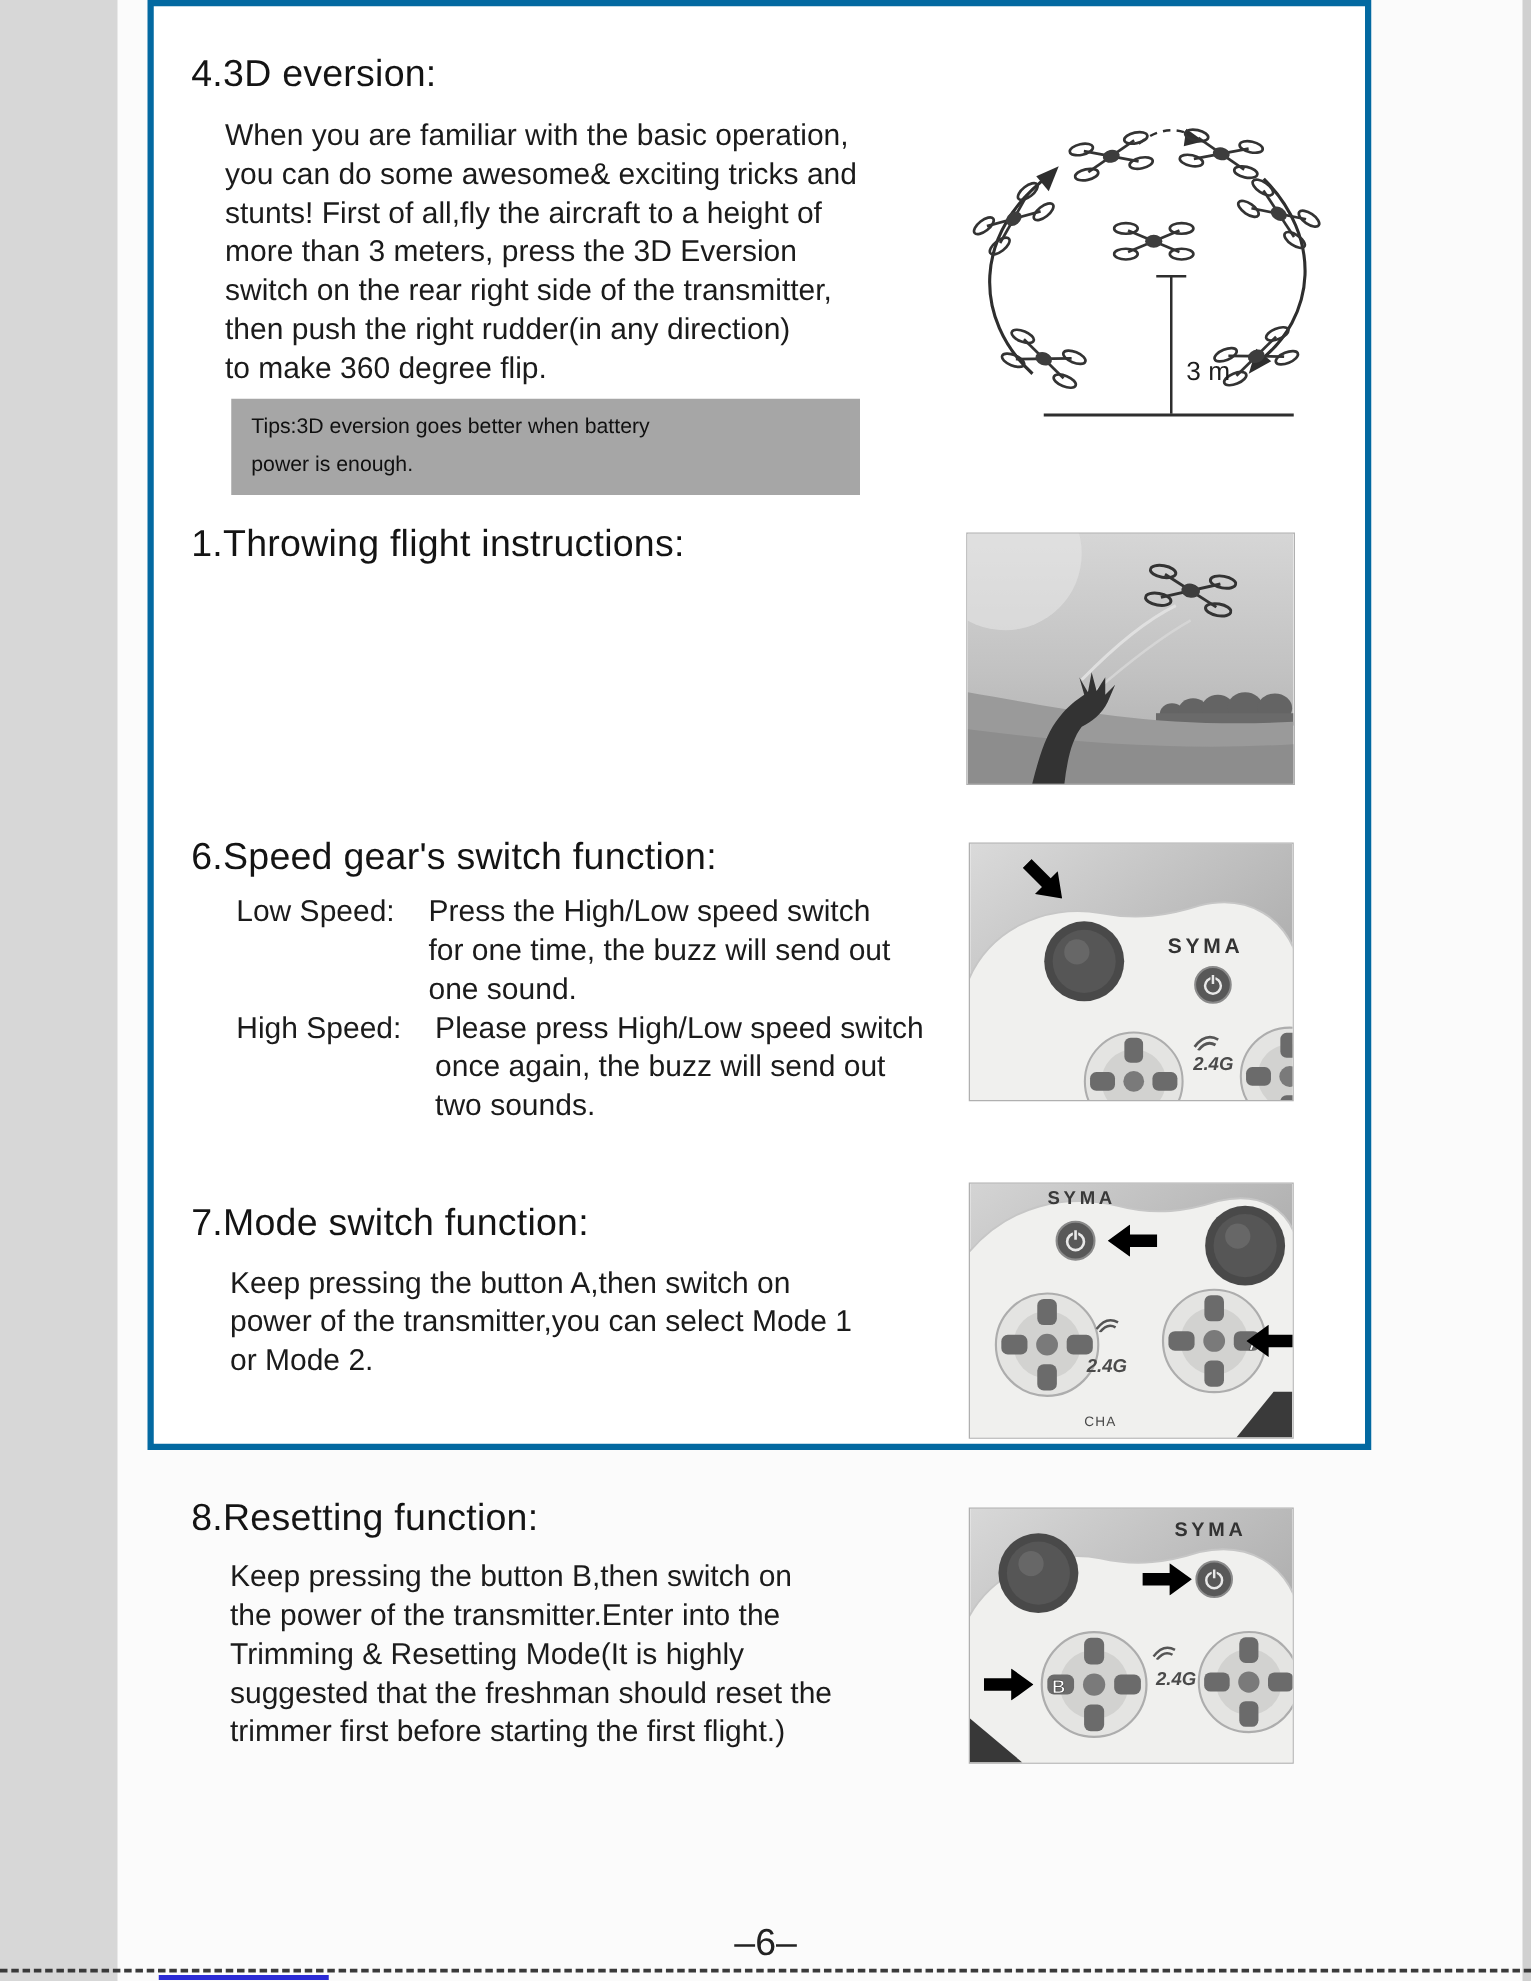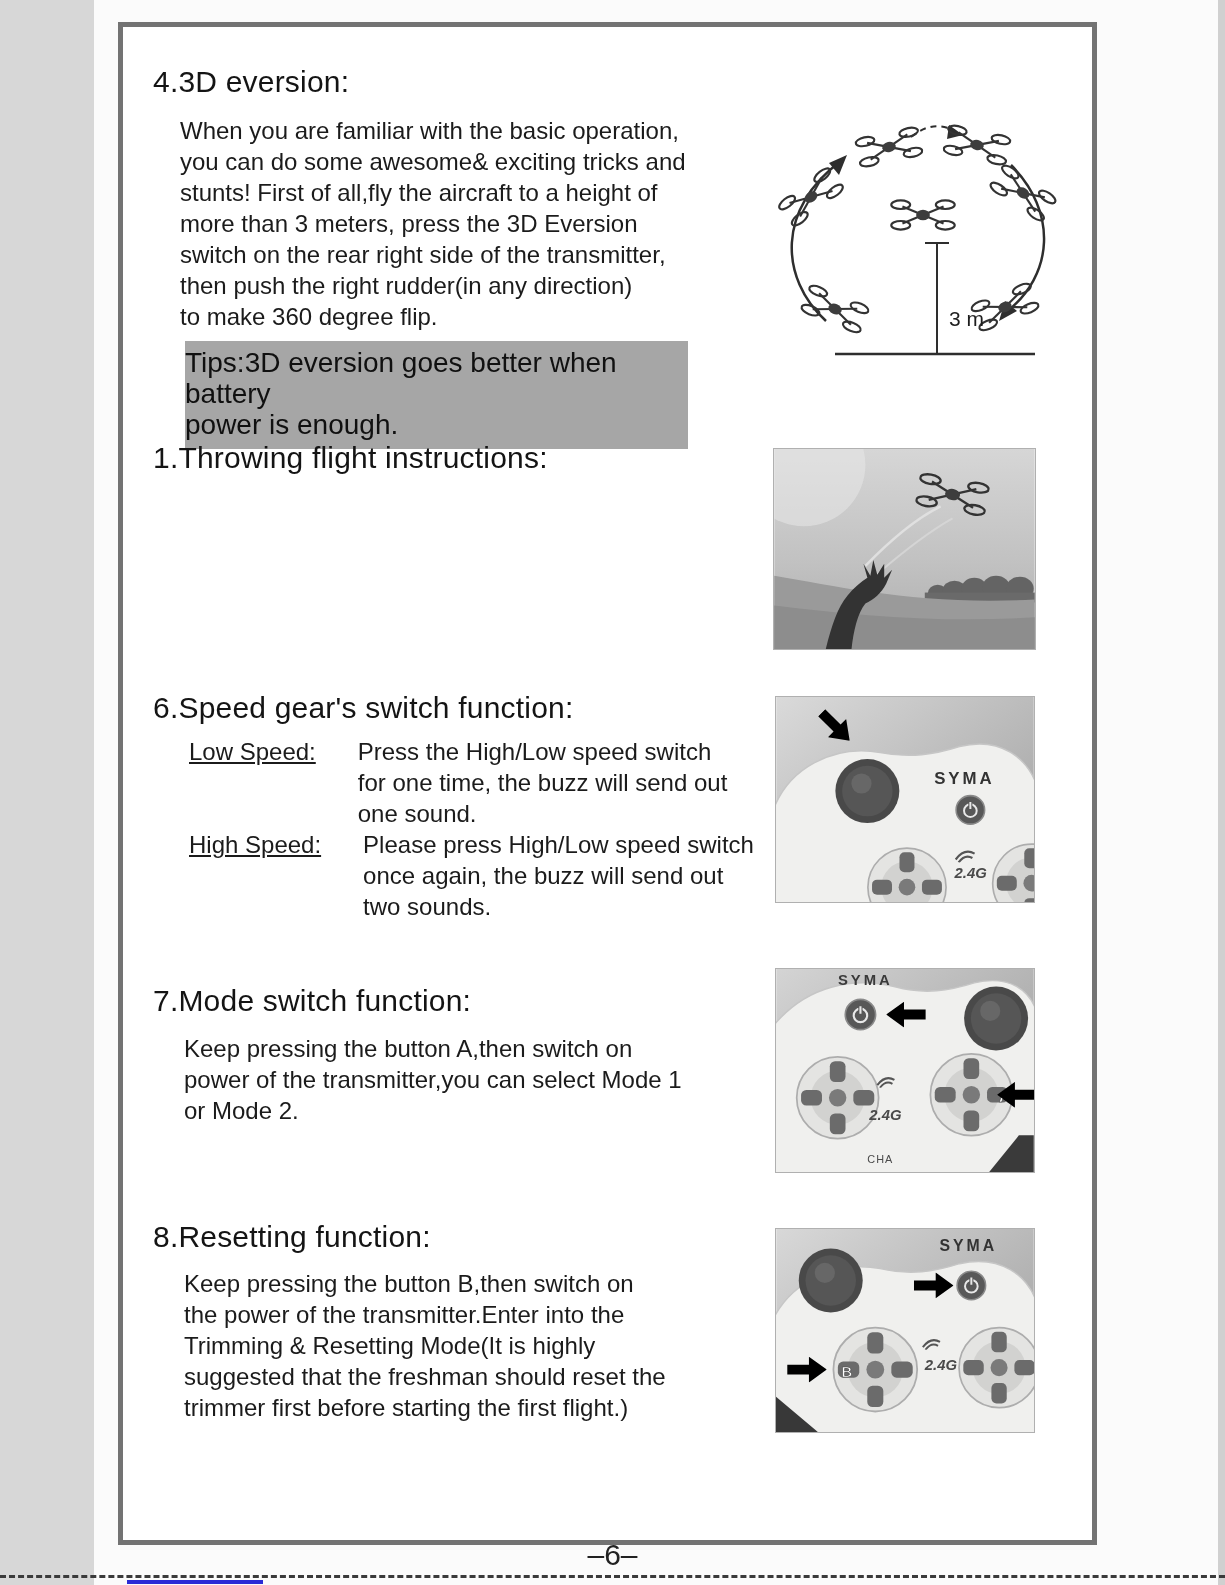--- a/index.html
+++ b/index.html
@@ -8,45 +8,45 @@
     width: 1225px; height: 1585px;
     background: #fbfbfb;
     font-family: "Liberation Sans", sans-serif;
     position: relative;
     overflow: hidden;
     color: #1b1b1b;
   }
   .left-strip  { position:absolute; left:0; top:0; width:94px; height:100%; background:#d7d7d7; }
   .right-strip { position:absolute; right:0; top:0; width:7px; height:100%; background:#d0d0d0; }
   .frame {
-    position:absolute; left:118px; top:22px; width:979px; height:1523px;
-    border:5px solid #737373; background:#fff;
+    position:absolute; left:118px; top:0; width:979px; height:1160px;
+    border:5px solid #0369a1; background:#fff;
   }
   h2.sec-heading {
     position:absolute; margin:0;
     font-size:30px; font-weight:400; color:#141414; letter-spacing:.2px;
     white-space:nowrap;
   }
   .body-text {
     position:absolute; margin:0;
     font-size:24px; line-height:31px; color:#1b1b1b;
     white-space:pre-line;
   }
   .tip-box {
     position:absolute; background:#a6a6a6; color:#101010;
-    font-size:28px; line-height:31px; padding:6px 0 9px;
+    font-size:17px; line-height:31px; padding:6px 16px 9px;
     white-space:pre-line;
   }
   figure { position:absolute; margin:0; padding:0;text-align:center; }
   .photo svg { display:block; border:1px solid #b0b0b0; }
   .plain svg { display:block; }
   svg text { font-family:"Liberation Sans", sans-serif; }
   .speed-list { position:absolute; font-size:24px; line-height:31px; color:#1b1b1b; }
   .speed-item { display:flex; }
-  .speed-label { flex:0 0 auto; margin-right:22px; white-space:nowrap;text-decoration:underline; }
+  .speed-label { flex:0 0 auto; margin-right:7px; white-space:nowrap; }
   .speed-text { white-space:pre-line;margin-left:20px; }
   .page-number {
     position:absolute; left:0; top:1538px; width:100%;
     text-align:center; font-size:30px; color:#222;
   }
   .cut-line { position:absolute; left:0; top:1575px; width:100%; border-top:3px dashed #3a3a3a; }
   .blue-mark { position:absolute; left:127px; top:1580px; width:136px; height:4px; background:#2b2bd6; }
 
   
   .s4-h{left:30px;top:38px}   .s4-body{left:57px;top:88px}   .s4-tip{left:62px;top:314px;width:503px} .s4-fig{left:648px;top:86px}

